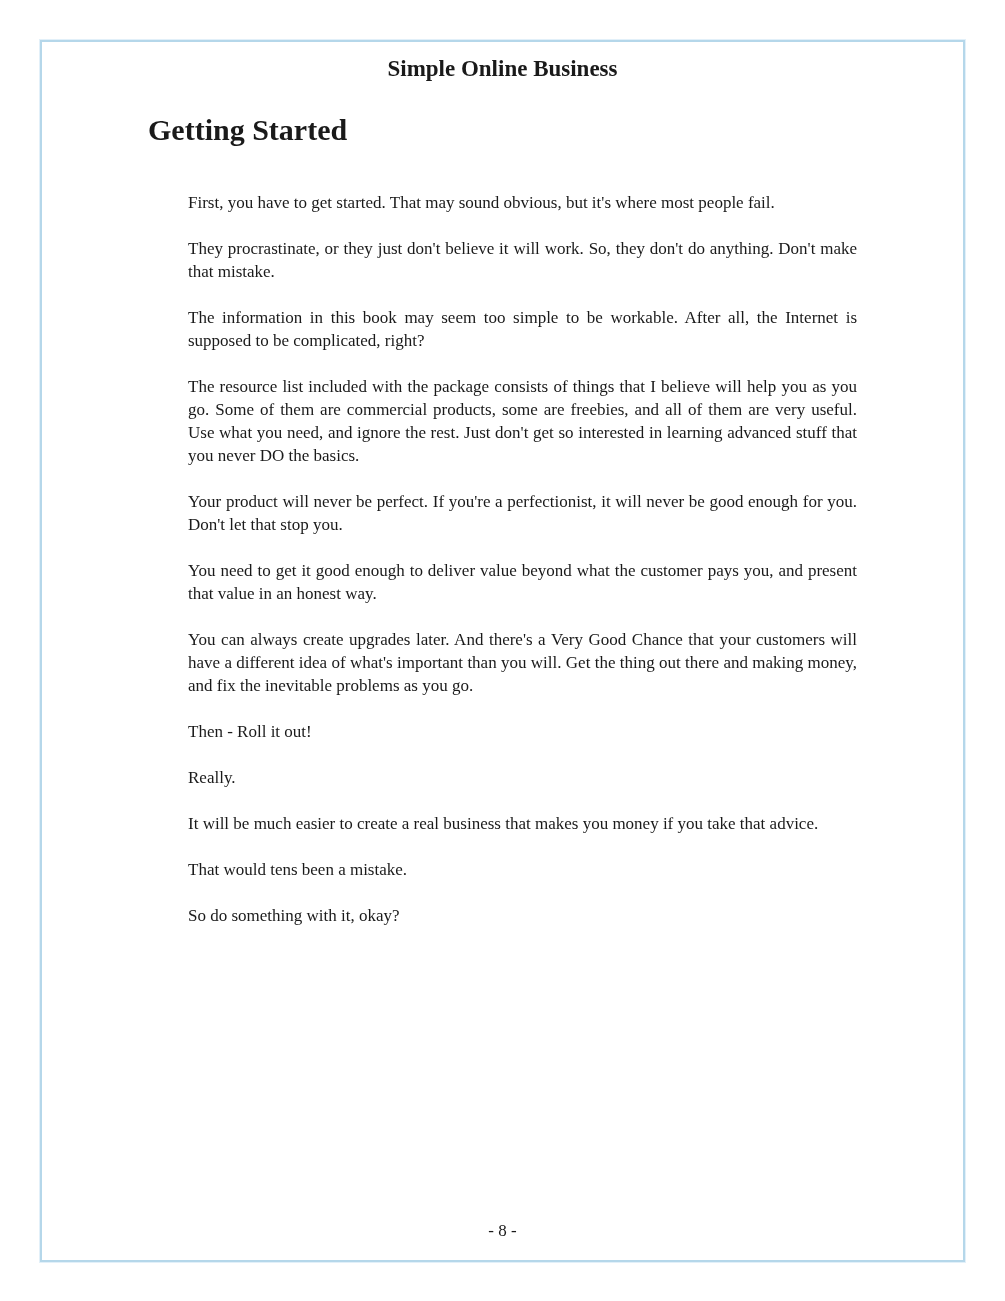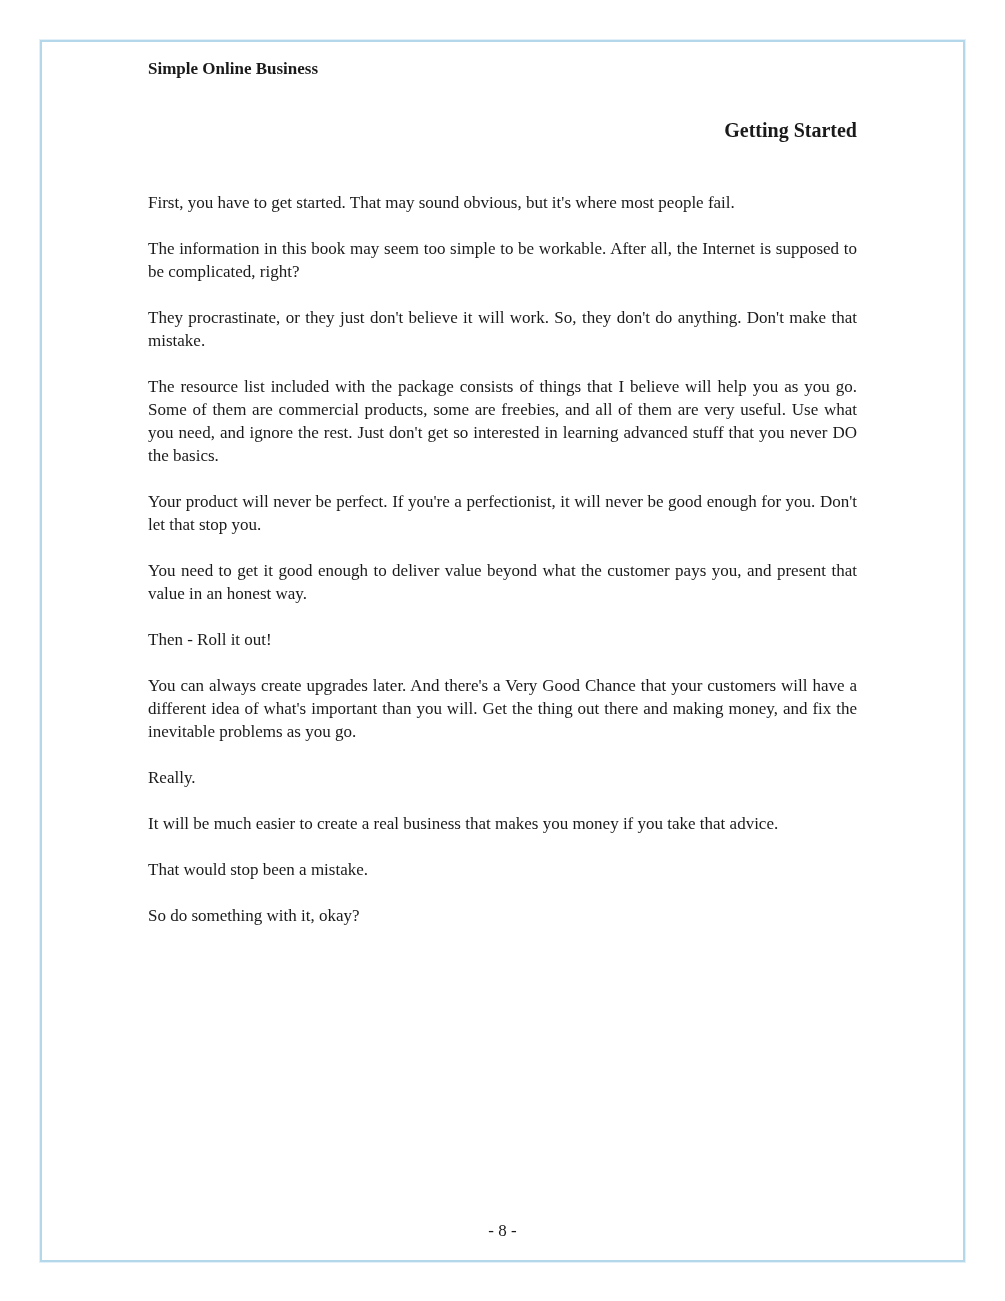--- a/index.html
+++ b/index.html
@@ -22,33 +22,35 @@
     height: 1222px;
     box-sizing: border-box;
     border: 2px solid #b5d7ea;
     outline: 1px solid #e2f0f9;
     display: flex;
     flex-direction: column;
     padding: 16px 106px 18px 106px;
     background: #ffffff;
   }
   .running-header {
+    text-align: center;
     font-weight: bold;
-    font-size: 17px;
+    font-size: 23px;
     line-height: 22px;
   }
   .chapter-title {
-    text-align: right;
+    text-align: left;
     font-weight: bold;
-    font-size: 20px;
+    font-size: 30px;
     line-height: 28px;
     margin: 36px 0 0 0;
   }
   .body-text {
     margin-top: 24px;
+    margin-left: 40px;
   }
   .body-text p {
     font-size: 17px;
     line-height: 23px;
     text-align: justify;
     margin: 23px 0 0 0;
   }
   .page-number {
     margin-top: auto;
     text-align: center;
@@ -59,27 +61,27 @@
 </head>
 <body>
 
 <div class="frame">
   <div class="running-header">Simple Online Business</div>
 
   <h1 class="chapter-title">Getting Started</h1>
 
   <div class="body-text">
       <p>First, you have to get started. That may sound obvious, but it's where most people fail.</p>
+      <p>They procrastinate, or they just don't believe it will work. So, they don't do anything. Don't make that mistake.</p>
       <p>The information in this book may seem too simple to be workable. After all, the Internet is supposed to be complicated, right?</p>
-      <p>They procrastinate, or they just don't believe it will work. So, they don't do anything. Don't make that mistake.</p>
       <p>The resource list included with the package consists of things that I believe will help you as you go. Some of them are commercial products, some are freebies, and all of them are very useful. Use what you need, and ignore the rest. Just don't get so interested in learning advanced stuff that you never DO the basics.</p>
       <p>Your product will never be perfect. If you're a perfectionist, it will never be good enough for you. Don't let that stop you.</p>
       <p>You need to get it good enough to deliver value beyond what the customer pays you, and present that value in an honest way.</p>
+      <p>You can always create upgrades later. And there's a Very Good Chance that your customers will have a different idea of what's important than you will. Get the thing out there and making money, and fix the inevitable problems as you go.</p>
       <p>Then - Roll it out!</p>
-      <p>You can always create upgrades later. And there's a Very Good Chance that your customers will have a different idea of what's important than you will. Get the thing out there and making money, and fix the inevitable problems as you go.</p>
       <p>Really.</p>
       <p>It will be much easier to create a real business that makes you money if you take that advice.</p>
-      <p>That would stop been a mistake.</p>
+      <p>That would tens been a mistake.</p>
       <p>So do something with it, okay?</p>
     </div>
 
   <div class="page-number">- 8 -</div>
 </div>
 
 </body></html>

